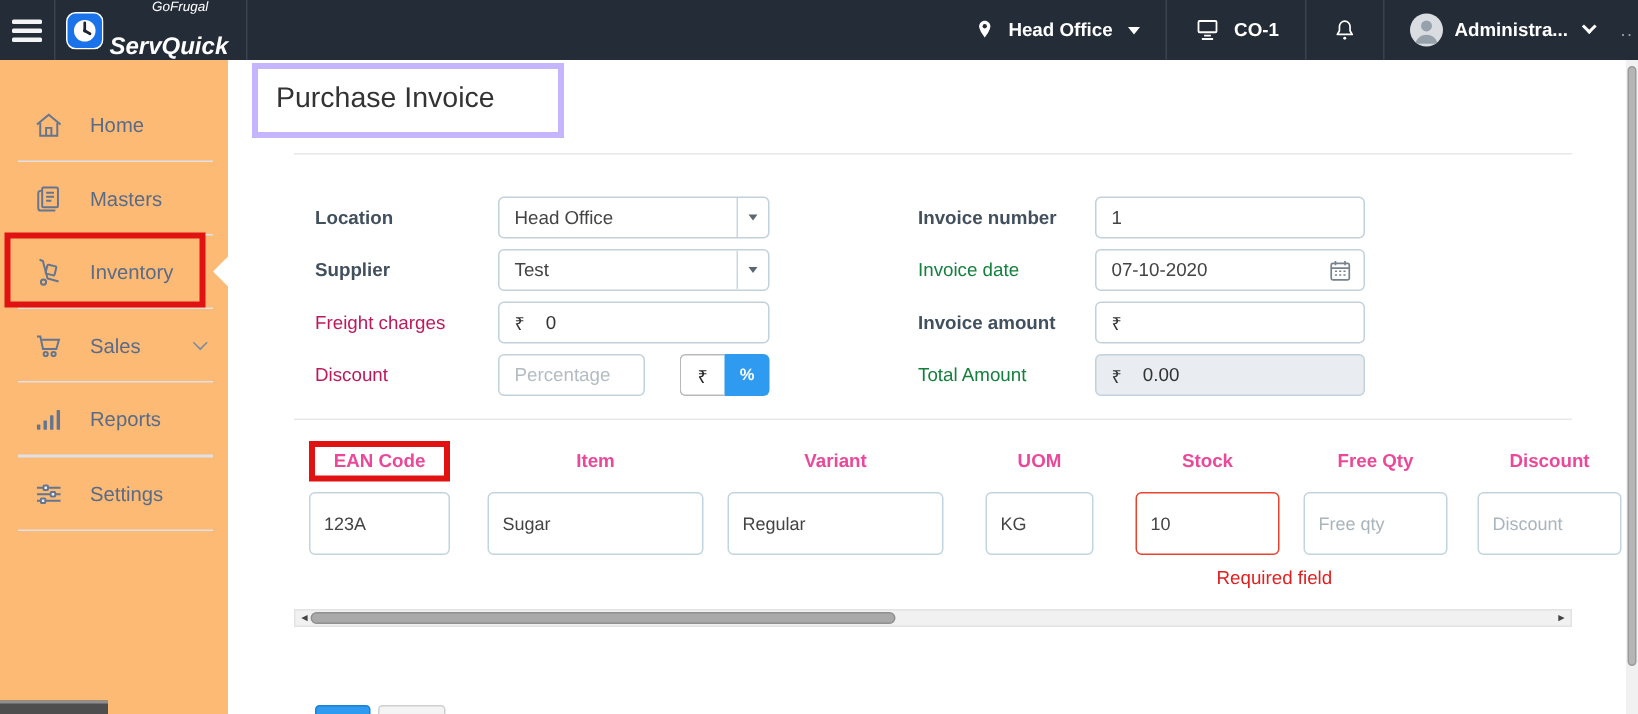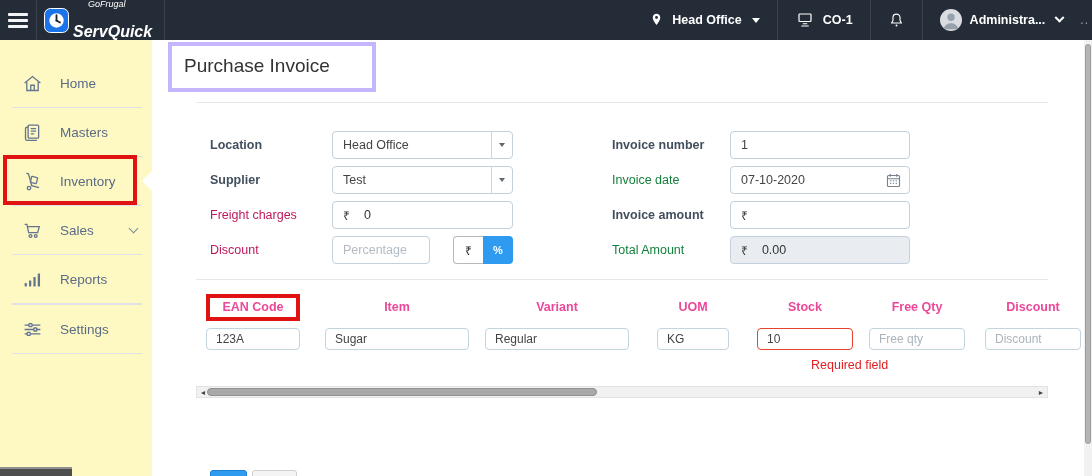--- a/index.html
+++ b/index.html
@@ -6,35 +6,35 @@
   html,body { width:1092px; height:476px; overflow:hidden; }
   body { font-family:"Liberation Sans", sans-serif; background:#fff; position:relative; }
 
   
   .topbar { position:absolute; top:0; left:0; width:1092px; height:40px; background:#242c37; display:flex; align-items:center; z-index:30; }
   .tb-div { width:1px; height:40px; background:#39424e; flex:none; }
   .hamburger { width:36px; height:40px; display:flex; flex-direction:column; justify-content:center; align-items:center; gap:3px; cursor:pointer; flex:none; }
   .hamburger span { width:20px; height:3px; background:#f2f4f6; border-radius:1px; }
   .brand { display:flex; align-items:center; height:40px; padding:0 12px 0 7px; flex:none; cursor:pointer; }
   .brand-text { color:#fff; font-style:italic; line-height:1; margin-left:4px; }
-  .brand-small { display:block; font-size:9px; margin-left:15px; margin-bottom:15px; }
+  .brand-small { display:block; font-size:9px; margin-left:15px; margin-bottom:15px;text-align:center; }
   .brand-large { display:block; font-size:16px; font-weight:700; }
   .tb-spacer { flex:1; }
   .search-wrap { position:relative; margin-right:28px; flex:none; }
   .search-wrap input { width:124px; height:22px; border:1px solid #fff; border-radius:3px; padding:1px 24px 1px 8px; font-size:11.5px; color:#333; font-family:inherit; outline:none; }
   .search-wrap input::placeholder { color:#8a929a; }
   .search-icon { position:absolute; right:5px; top:3px; }
   .tb-item { display:flex; align-items:center; gap:8px; color:#fff; font-size:12.5px; font-weight:700; padding:0 17px; height:40px; cursor:pointer; flex:none; }
   .caret-w { width:0; height:0; border-left:4px solid transparent; border-right:4px solid transparent; border-top:5px solid #fff; margin-left:2px; }
   .chev-w { width:7px; height:7px; border-right:2px solid #fff; border-bottom:2px solid #fff; transform:rotate(45deg) translate(-2px,-2px); margin-left:3px; }
   .avatar { width:22px; height:22px; border-radius:50%; background:#d9dde2; overflow:hidden; display:flex; align-items:flex-end; justify-content:center; flex:none; }
   .dots { color:#9aa3ad; font-size:12px; letter-spacing:1px; padding-right:3px; }
 
   
-  .sidebar { position:absolute; top:40px; left:0; width:152px; height:436px; background:#fef9c3; padding-top:19px; z-index:20; }
+  .sidebar { position:absolute; top:40px; left:0; width:152px; height:436px; background:#fdba74; padding-top:19px; z-index:20; }
   .side-item { height:48px; display:flex; align-items:center; padding-left:21px; gap:17px; color:#5a6b87; font-size:13.5px; position:relative; cursor:pointer; }
   .side-sep { height:1px; background:#dee2e8; margin:0 10px 0 12px; }
   .side-icon { width:22px; height:22px; flex:none; display:flex; align-items:center; justify-content:center; }
   .ann-box-inv { position:absolute; left:3px; top:-2px; width:134px; height:50px; border:4px solid #e11212; pointer-events:none; }
   .active-notch { position:absolute; right:0; top:14px; width:0; height:0; border-top:10px solid transparent; border-bottom:10px solid transparent; border-right:10px solid #fff; }
   .sub-chev { position:absolute; right:15px; width:7px; height:7px; border-right:1.6px solid #7a8aa0; border-bottom:1.6px solid #7a8aa0; transform:rotate(45deg); margin-top:-3px; }
 
   
   .content { position:absolute; left:152px; top:40px; width:940px; height:436px; background:#fff; overflow:hidden; }
   .title-wrap { margin:2px 0 0 16px; }
@@ -74,21 +74,21 @@
   .icell { flex:none; position:relative; }
   .c0 { width:94px;  margin-right:25px; }
   .c1 { width:144px; margin-right:16px; }
   .c2 { width:144px; margin-right:28px; }
   .c3 { width:72px;  margin-right:28px; }
   .c4 { width:96px;  margin-right:16px; }
   .c5 { width:96px;  margin-right:20px; }
   .c6 { width:96px;  margin-right:0; }
   .ean-box { border:4px solid #e11212; padding:2px 0 3px 0; width:104px; text-align:center; }
   .irow { margin-top:6px; }
-  .cinput { width:100%; height:22px; border:1px solid #c2d4de; border-radius:4px; padding:0 9px; font-size:12px; color:#444; outline:none; font-family:inherit; }
+  .cinput { width:100%; height:42px; border:1px solid #c2d4de; border-radius:4px; padding:0 9px; font-size:12px; color:#444; outline:none; font-family:inherit; }
   .cinput::placeholder { color:#aab4bc; }
   .cinput.err { border:1px solid #e8432e; }
   .req-err { font-size:12.5px; color:#e02020; margin:8px 0 0 605px; }
 
   
   .hscroll { position:relative; margin:14px 0 0 44px; width:852px; height:12px; background:#f1f1f1; border:1px solid #e3e3e3; }
   .hs-arrow { position:absolute; top:0; width:10px; height:10px; font-size:7px; color:#444; display:flex; align-items:center; justify-content:center; cursor:pointer; }
   .hs-left { left:1px; } .hs-right { right:1px; }
   .hs-thumb { position:absolute; left:10px; top:1px; width:390px; height:8px; background:#a9a9a9; border-radius:4px; border:1px solid #909090; cursor:pointer; }
 

